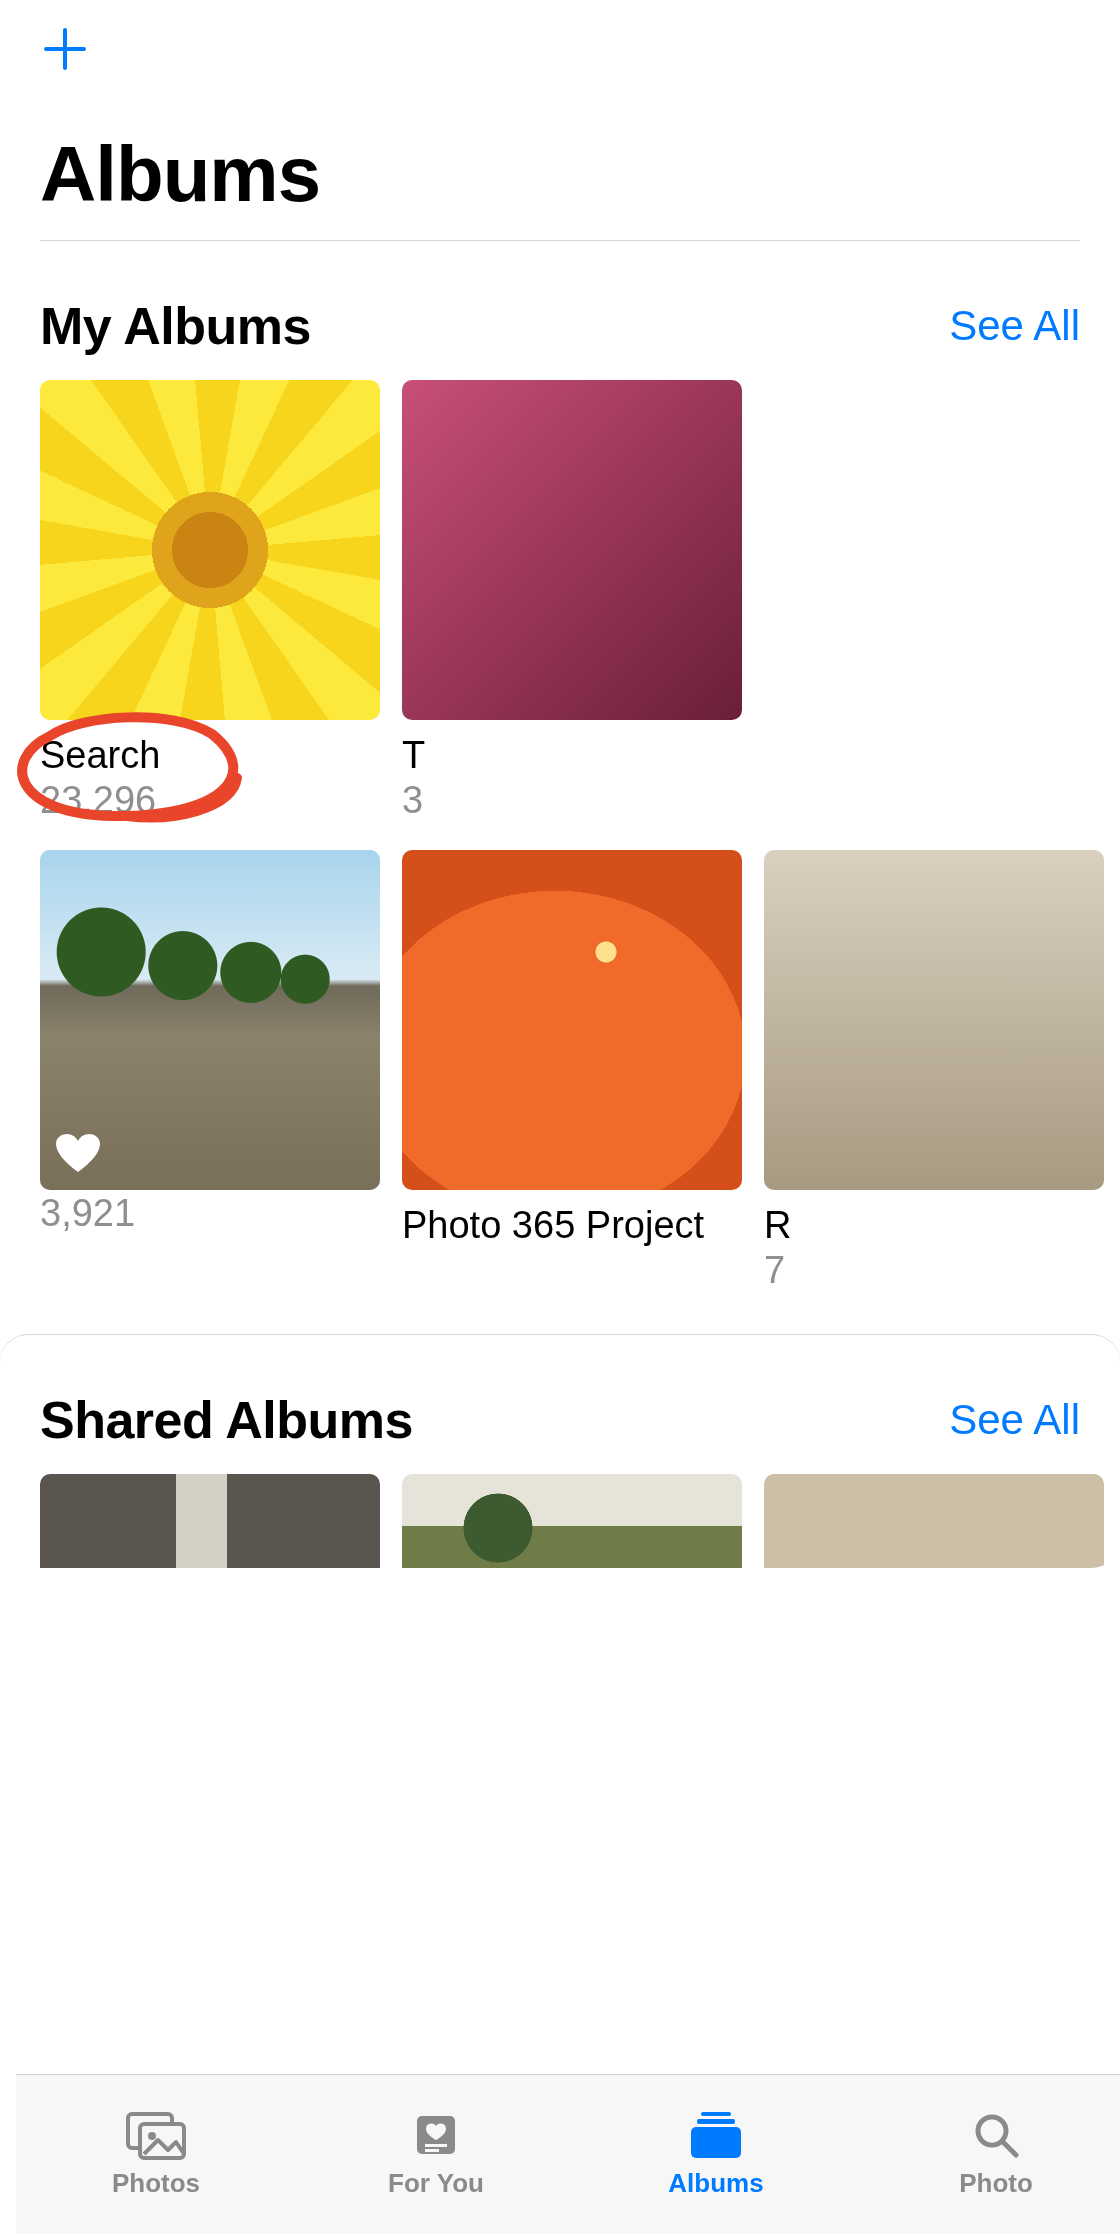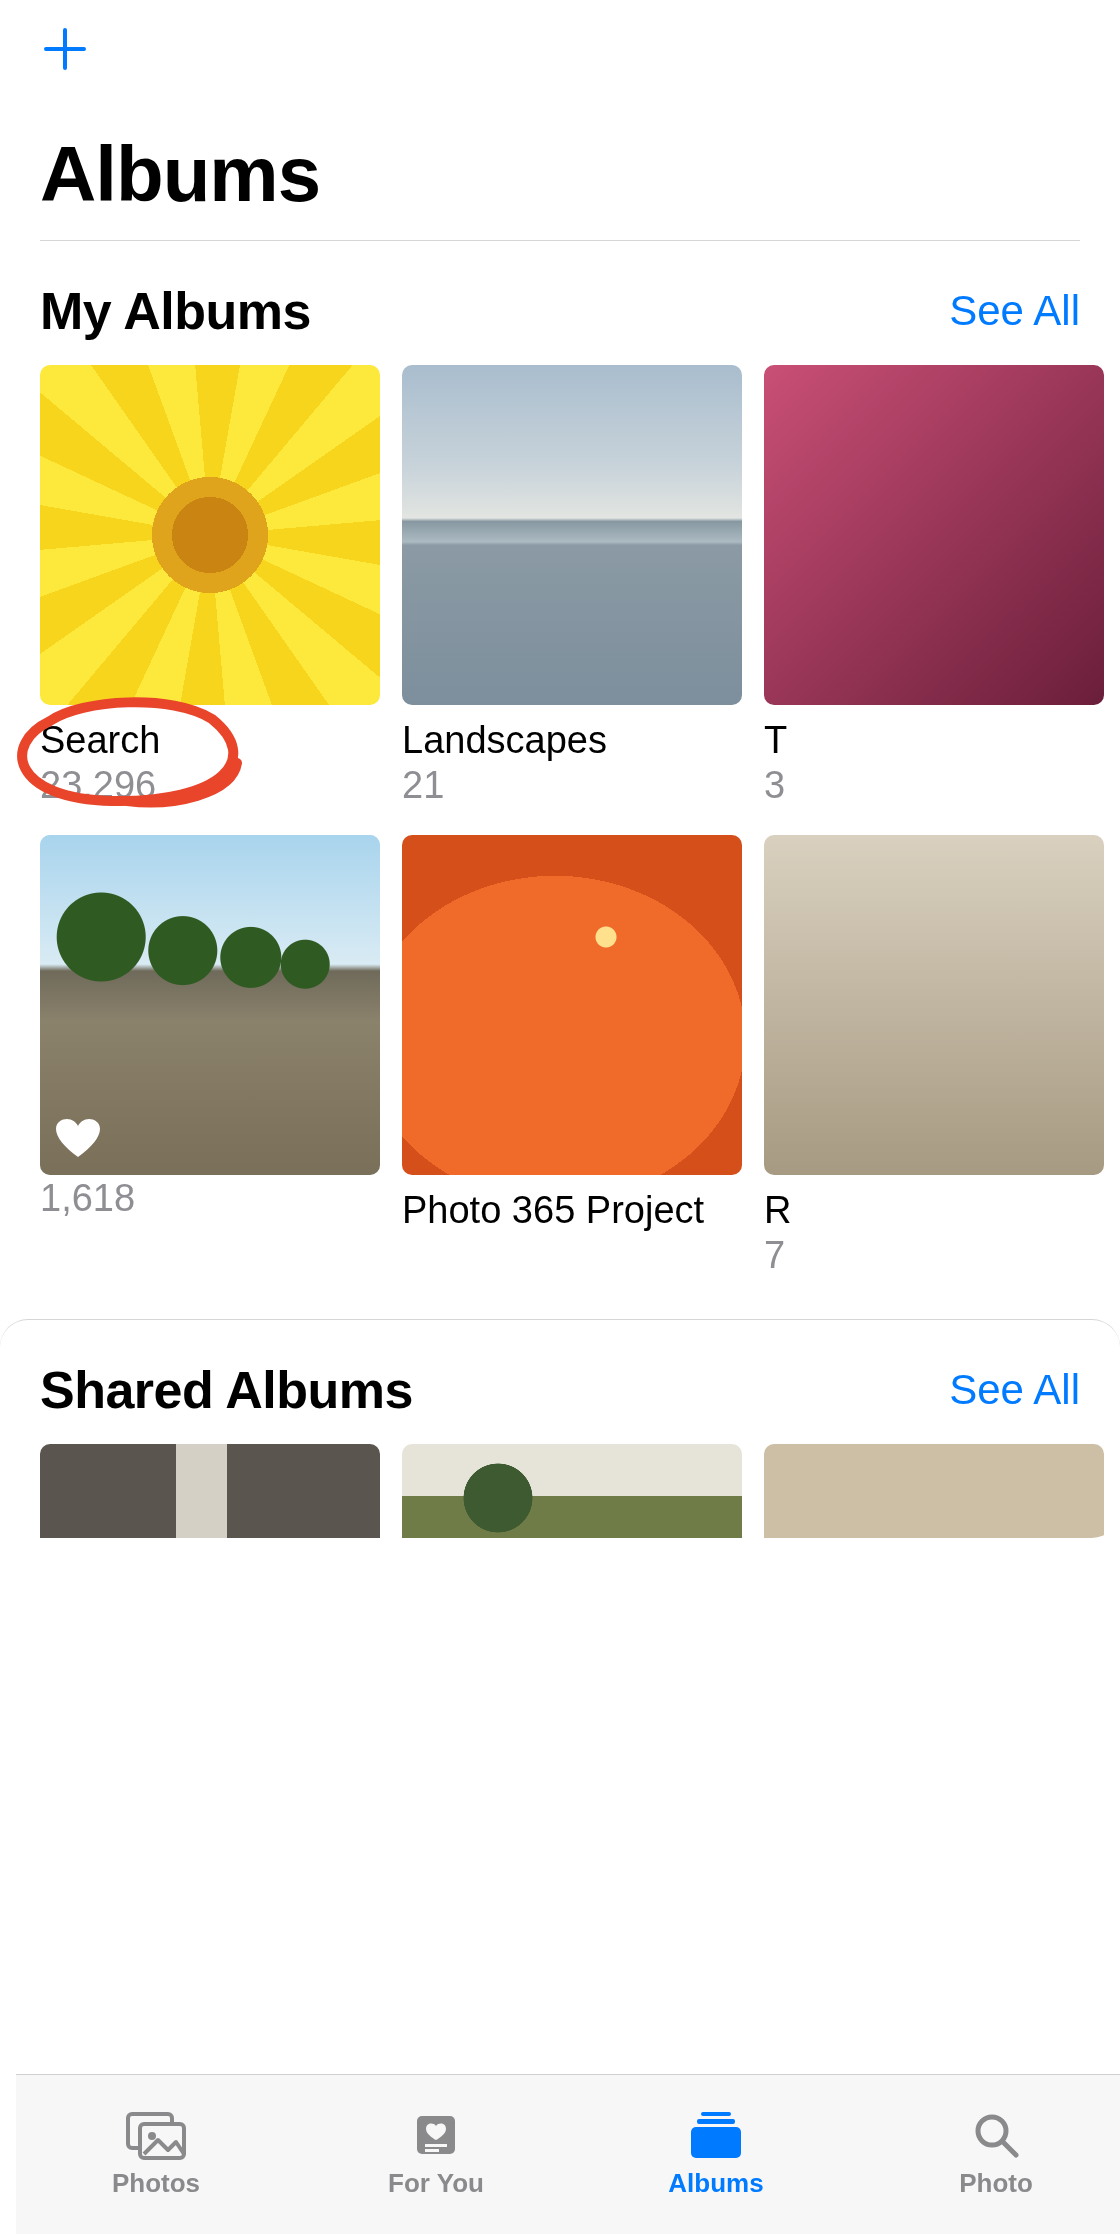--- a/index.html
+++ b/index.html
@@ -32,21 +32,21 @@
     }
     .section {
       padding: 0 40px;
       width: 1120px;
       overflow: hidden;
     }
     .section-header {
       display: flex;
       justify-content: space-between;
       align-items: center;
-      margin-top: 40px;
+      margin-top: 55px;
       margin-bottom: 24px;
     }
     .section-title {
       font-size: 52px;
       font-weight: 800;
       letter-spacing: -0.5px;
     }
     .see-all {
       color: #007aff;
       font-size: 42px;
@@ -203,41 +203,36 @@
     <div class="album">
       <div class="thumb thumb-flower-yellow"></div>
       <div class="album-name">Search</div>
       <div class="album-count">23,296</div>
       <svg class="annotation-circle" width="260" height="130" viewBox="0 0 260 130">
         <path d="M 38 32 C -10 55, 0 110, 100 112 C 210 114, 250 70, 200 30 C 160 5, 70 10, 38 32 Z" fill="none" stroke="#e8452b" stroke-width="10" stroke-linecap="round"></path>
         <path d="M 115 112 C 160 118, 220 105, 225 74" fill="none" stroke="#e8452b" stroke-width="10" stroke-linecap="round"></path>
       </svg>
     </div>
     <div class="album">
-      <div class="thumb thumb-beach"></div>
-      <div class="album-name">Landscapes</div>
-      <div class="album-count">21</div>
-    </div>
-    <div class="album">
       <div class="thumb thumb-peek"></div>
       <div class="album-name">T</div>
       <div class="album-count">3</div>
     </div>
   </div>
 
   <div class="album-row" style="margin-top:28px">
     <div class="album">
       <div class="thumb thumb-field">
         <div class="heart-overlay">
           <svg width="44" height="40" viewBox="0 0 44 40">
               <path d="M22 38 C 8 28, 0 18, 0 10 C 0 3, 6 0, 11 0 C 16 0, 20 3, 22 7 C 24 3, 28 0, 33 0 C 38 0, 44 3, 44 10 C 44 18, 36 28, 22 38 Z" fill="#ffffff"></path>
             </svg>
         </div>
       </div>
-      <div class="album-count">1,618</div>
+      <div class="album-count">3,921</div>
     </div>
     <div class="album">
       <div class="thumb thumb-orange-flower"></div>
       <div class="album-name">Photo 365 Project</div>
     </div>
     <div class="album">
       <div class="thumb thumb-peek2"></div>
       <div class="album-name">R</div>
       <div class="album-count">7</div>
     </div>

